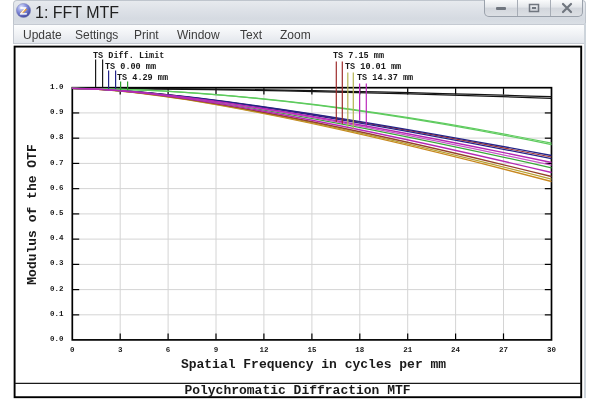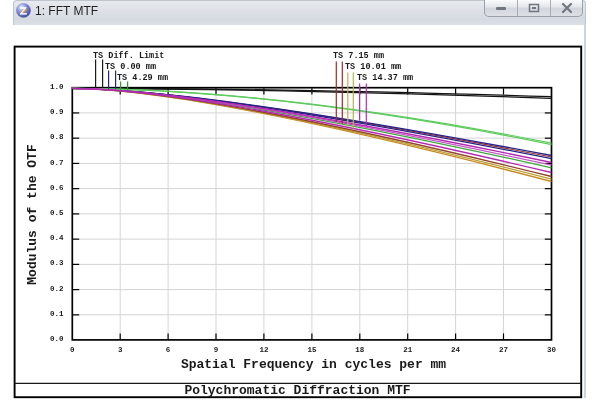--- a/index.html
+++ b/index.html
@@ -1,21 +1,21 @@
 <!DOCTYPE html>
 <html><head>
 <meta charset="utf-8">
 <style>
   html,body{margin:0;padding:0;width:600px;height:400px;background:#fff;overflow:hidden;}
   body{font-family:"Liberation Sans",sans-serif;position:relative;}
   #win{position:absolute;left:13px;top:0;width:573px;height:400px;}
   #titlebar{position:absolute;left:0;top:0;width:571px;height:24px;
     background:linear-gradient(180deg,#e7eaee 0%,#dde1e7 40%,#d5dae1 75%,#dbe0e6 100%);
     border:1px solid #bfc5cd;border-bottom:none;border-radius:4px 4px 0 0;}
-  #title{position:absolute;left:22px;top:4px;font-size:12px;color:#1f1f1f;}
+  #title{position:absolute;left:22px;top:4px;font-size:16px;color:#1f1f1f;}
   #menubar{position:absolute;left:0;top:24px;width:573px;height:20px;box-sizing:border-box;
     background:linear-gradient(180deg,#fcfdfe 0%,#f0f2f5 50%,#e2e6ec 100%);
     border:1px solid #c5cad2;}
   .mi{position:absolute;top:3px;font-size:12px;color:#3c3c3c;}
   #btns{position:absolute;left:471px;top:0;width:97px;height:16px;
     background:linear-gradient(180deg,#fafbfc 0%,#e3e6ea 45%,#d2d6dc 50%,#dcdfe4 100%);
     border:1px solid #9aa1ab;border-top:none;border-radius:0 0 5px 5px;
     display:flex;}
   .cb{width:32px;height:100%;position:relative;}
   .cb + .cb{border-left:1px solid #a7adb6;}
@@ -43,20 +43,28 @@
     <div class="cb"><svg width="32" height="16">
           <rect x="11" y="7" width="10" height="3" rx="1" fill="#70767f"></rect>
         </svg></div>
     <div class="cb"><svg width="32" height="16">
           <rect x="11.5" y="4.5" width="9" height="7" fill="none" stroke="#70767f" stroke-width="1.5"></rect>
           <rect x="14" y="7" width="4" height="2" fill="#70767f"></rect>
         </svg></div>
     <div class="cb"><svg width="32" height="16">
           <path d="M12 4 L20 12 M20 4 L12 12" stroke="#70767f" stroke-width="2.2" stroke-linecap="round"></path>
         </svg></div>
+  </div>
+  <div id="menubar">
+    <div class="mi" style="left:9px">Update</div>
+    <div class="mi" style="left:61px">Settings</div>
+    <div class="mi" style="left:120px">Print</div>
+    <div class="mi" style="left:163px">Window</div>
+    <div class="mi" style="left:226px">Text</div>
+    <div class="mi" style="left:266px">Zoom</div>
   </div>
 </div>
 <div style="position:absolute;left:583.5px;top:23px;width:2px;height:375px;background:#cdd4db"></div>
 <svg id="plot" width="600" height="400" viewBox="0 0 600 400" style="position:absolute;left:0;top:0">
 
   <rect x="14.6" y="46.6" width="566.6" height="350.6" fill="none" stroke="#000" stroke-width="1.9"></rect>
 
   <line x1="14.7" y1="383.4" x2="581.2" y2="383.4" stroke="#1a1a1a" stroke-width="1.2"></line>
 
   <g stroke="#d4d4d4" stroke-width="1">

